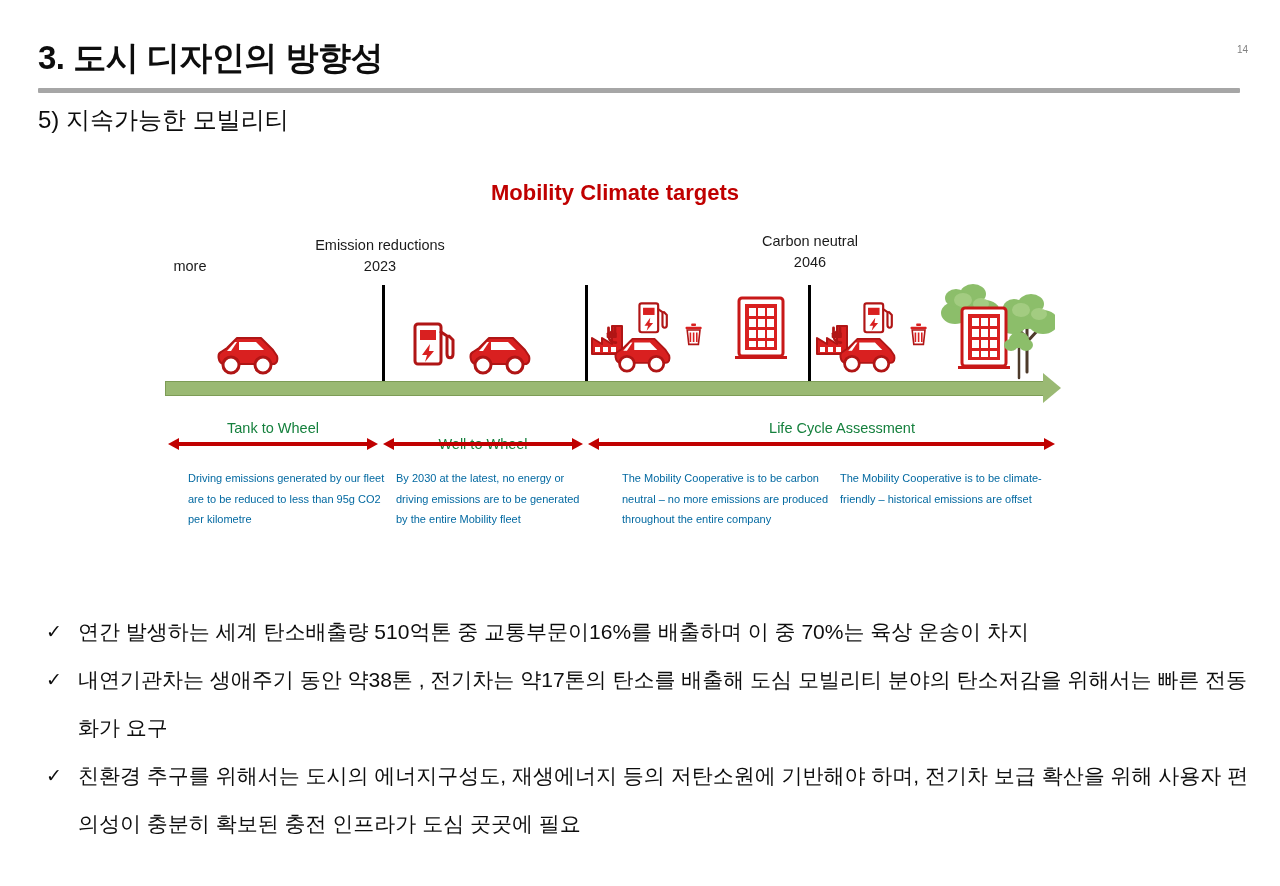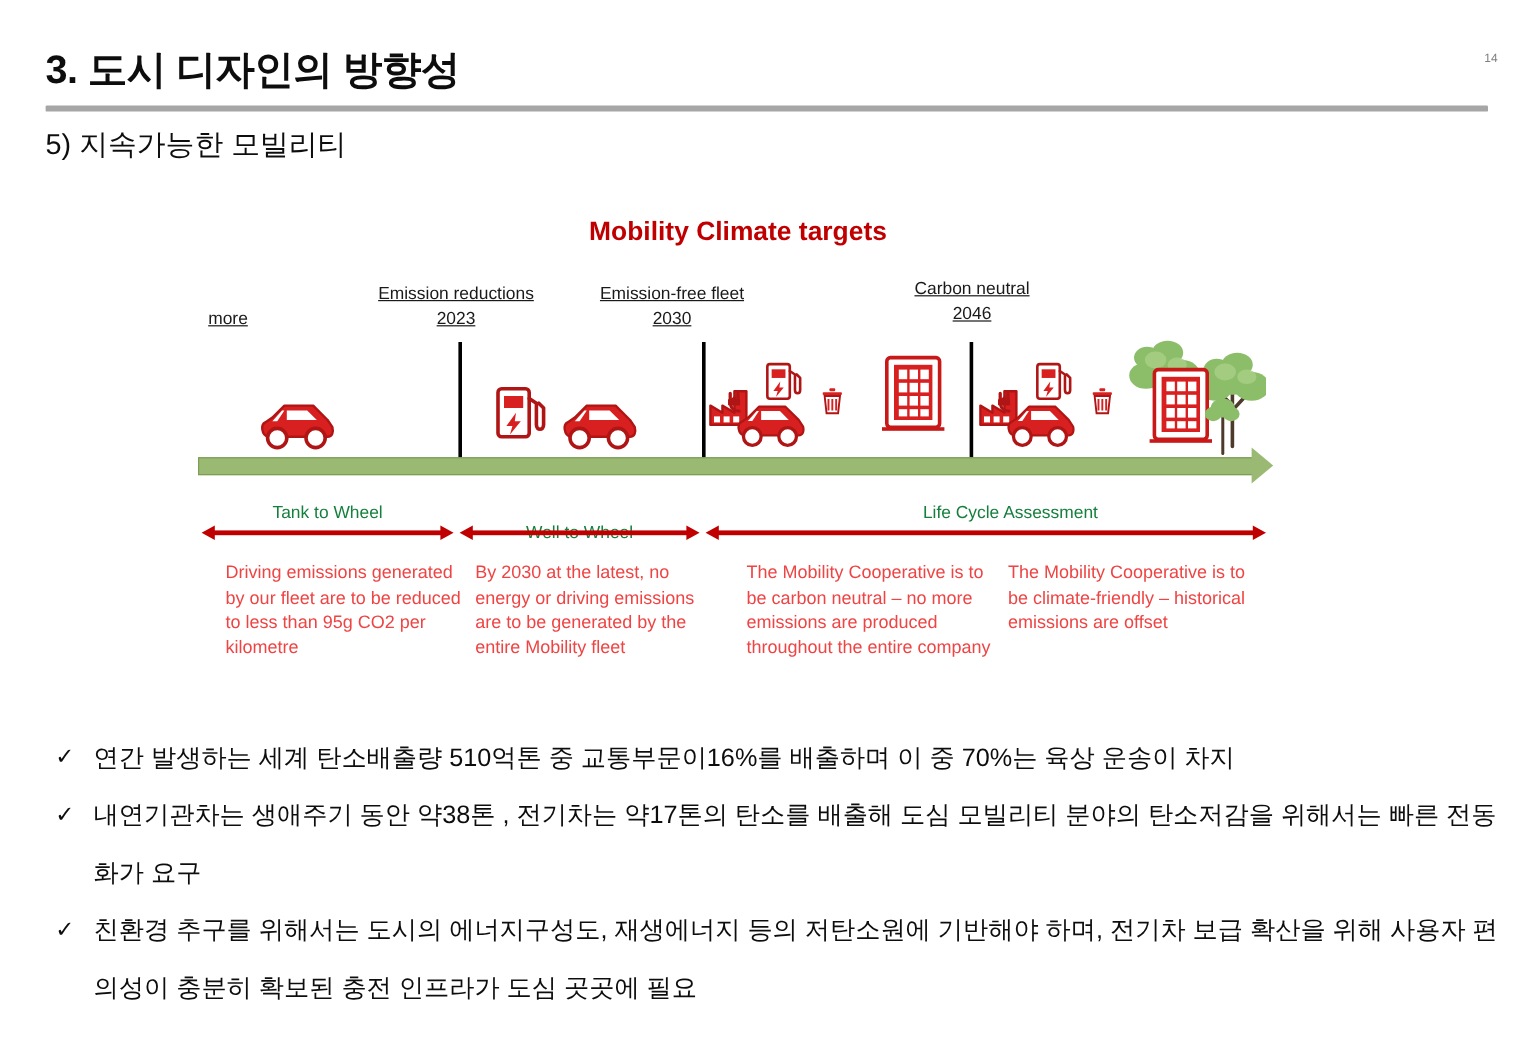--- a/index.html
+++ b/index.html
@@ -73,21 +73,20 @@
   }
 
   .tl-label {
     position: absolute;
     text-align: center;
     font-size: 14.5px;
     line-height: 21px;
     color: #1a1a1a;
     white-space: nowrap;
     transform: translateX(-50%);
-    text-decoration: underline;
   }
 
   .tick {
     position: absolute;
     width: 3px;
     background: #000000;
     top: 125px;
     height: 110px;
   }
 
@@ -135,23 +134,23 @@
     width: 0; height: 0;
     border-top: 6px solid transparent;
     border-bottom: 6px solid transparent;
   }
   .arrow-row .head-l { left: 0; border-right: 11px solid #c00000; }
   .arrow-row .head-r { right: 0; border-left: 11px solid #c00000; }
 
   .desc {
     position: absolute;
     top: 308px;
-    font-size: 15px;
+    font-size: 11px;
     line-height: 20.5px;
-    color: #ef4444;
+    color: #0369a1;
   }
 
   
   #bullets {
     position: absolute;
     left: 42px;
     top: 608px;
     width: 1210px;
   }
   .bullet {
@@ -181,24 +180,20 @@
 <div id="figure">
 
   <div id="figure-title">Mobility Climate targets</div>
 
   <div class="tl-label" style="left:190px; top:96px;">
     <div>more</div>
   </div>
   <div class="tl-label" style="left:380px; top:75px;">
     <div>Emission reductions</div>
     <div>2023</div>
-  </div>
-  <div class="tl-label" style="left:560px; top:75px;">
-    <div>Emission-free fleet</div>
-    <div>2030</div>
   </div>
   <div class="tl-label" style="left:810px; top:71px;">
     <div>Carbon neutral</div>
     <div>2046</div>
   </div>
 
   <div class="tick" style="left:382px;"></div>
   <div class="tick" style="left:585px;"></div>
   <div class="tick" style="left:808px;"></div>
 

